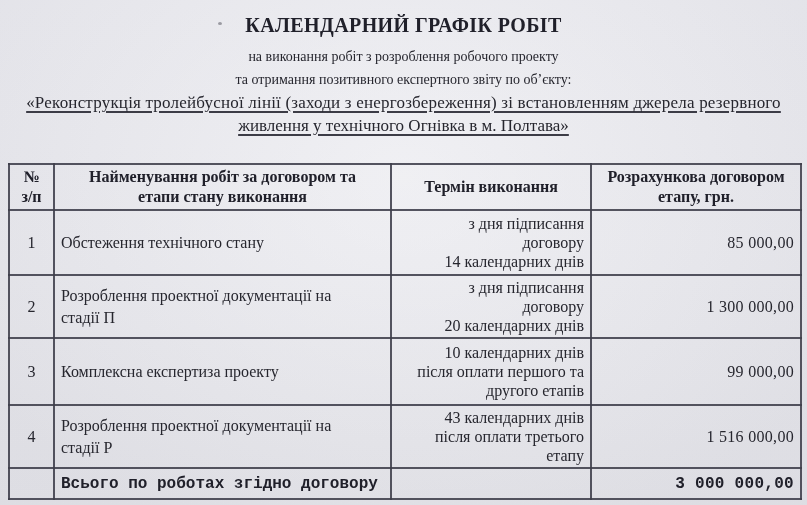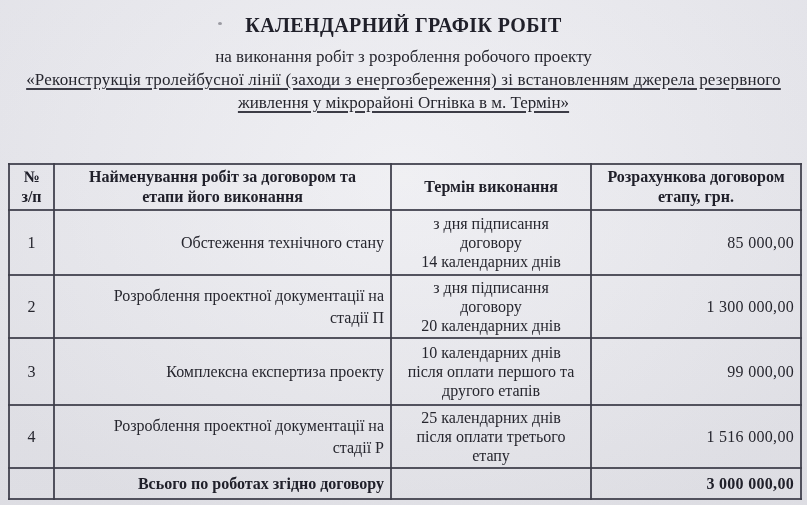--- a/index.html
+++ b/index.html
@@ -22,21 +22,21 @@
     position: absolute; left: 218px; top: 22px;
     width: 4px; height: 3px; border-radius: 50%;
     background: rgba(90,90,100,0.55);
   }
   .doc { position: absolute; inset: 0; }
   .doc-header { padding-top: 12px; text-align: center; }
   .doc-title {
     font-size: 20px; font-weight: bold; letter-spacing: 0.4px;
     line-height: 26px; margin-bottom: 7px; color: #20202a;
   }
-  .doc-sub { font-size: 17px; line-height: 23px; }
+  .doc-sub { font-size: 14px; line-height: 23px; }
   .obj-line {
     font-size: 17px; line-height: 23px; white-space: nowrap;
     text-decoration: underline; text-underline-offset: 3px;
     text-decoration-thickness: 1.5px; text-decoration-color: #3c3c46; text-align: center;
   }
   .obj-line-1 { letter-spacing: 0.2px; }
   table.schedule {
     position: absolute; top: 163px; left: 8px;
     width: 792px; table-layout: fixed;
     border-collapse: collapse;
@@ -44,58 +44,59 @@
   .schedule td, .schedule th {
     border: 2px solid rgba(62,62,74,0.88);
     font-size: 16px; vertical-align: middle;
     padding: 2px 6px; overflow: hidden;
   }
   .schedule th {
     font-weight: bold; text-align: center;
     line-height: 20px; white-space: pre-line; color: #20202a;
   }
   .cell-num  { text-align: center; }
-  .cell-name { text-align: right; padding-left: 10px; line-height: 22px; white-space: pre-line; }
-  .cell-term { text-align: center; line-height: 19px; white-space: pre-line; }
+  .cell-name { text-align: left; padding-left: 10px; line-height: 22px; white-space: pre-line; }
+  .cell-term { text-align: right; line-height: 19px; white-space: pre-line; }
   .cell-cost { text-align: right; letter-spacing: 0.3px; }
   .row-head  { height: 46px; }
   .row-1 { height: 65px; }
   .row-2 { height: 56px; }
   .row-3 { height: 67px; }
   .row-4 { height: 58px; }
   .row-total { height: 31px; }
-  .row-total .cell-name, .row-total .cell-cost { font-weight: bold; color: #20202a; }
+  .row-total .cell-name, .row-total .cell-cost { font-weight: bold; color: #20202a; font-family: Liberation Mono, monospace; }
 </style>
 </head>
 <body>
 
 <div class="paper"></div>
 <div class="speck"></div>
 
 <div class="doc">
   <div class="doc-header">
     <div class="doc-title">КАЛЕНДАРНИЙ ГРАФІК РОБІТ</div>
     <div class="doc-sub">на виконання робіт з розроблення робочого проекту</div>
+    <div class="doc-sub">та отримання позитивного експертного звіту по об’єкту:</div>
     <div class="obj-line obj-line-1">«Реконструкція тролейбусної лінії (заходи з енергозбереження) зі встановленням джерела резервного</div>
-    <div class="obj-line">живлення у мікрорайоні Огнівка в м. Термін»</div>
+    <div class="obj-line">живлення у технічного Огнівка в м. Полтава»</div>
   </div>
 
   <table class="schedule">
     <colgroup>
       <col style="width:45px">
       <col style="width:337px">
       <col style="width:200px">
       <col style="width:210px">
     </colgroup>
     <tbody>
         <tr class="row-head">
       <th>№
 з/п</th>
       <th>Найменування робіт за договором та
-етапи його виконання</th>
+етапи стану виконання</th>
       <th>Термін виконання</th>
       <th>Розрахункова договором
 етапу, грн.</th>
     </tr>
     <tr class="row-1">
       <td class="cell-num">1</td>
       <td class="cell-name">Обстеження технічного стану</td>
       <td class="cell-term">з дня підписання
 договору
 14 календарних днів</td>
@@ -115,21 +116,21 @@
       <td class="cell-name">Комплексна експертиза проекту</td>
       <td class="cell-term">10 календарних днів
 після оплати першого та
 другого етапів</td>
       <td class="cell-cost">99 000,00</td>
     </tr>
     <tr class="row-4">
       <td class="cell-num">4</td>
       <td class="cell-name">Розроблення проектної документації на
 стадії Р</td>
-      <td class="cell-term">25 календарних днів
+      <td class="cell-term">43 календарних днів
 після оплати третього
 етапу</td>
       <td class="cell-cost">1 516 000,00</td>
     </tr>
     <tr class="row-total">
       <td class="cell-num"></td>
       <td class="cell-name">Всього по роботах згідно договору</td>
       <td class="cell-term"></td>
       <td class="cell-cost">3 000 000,00</td>
     </tr>

